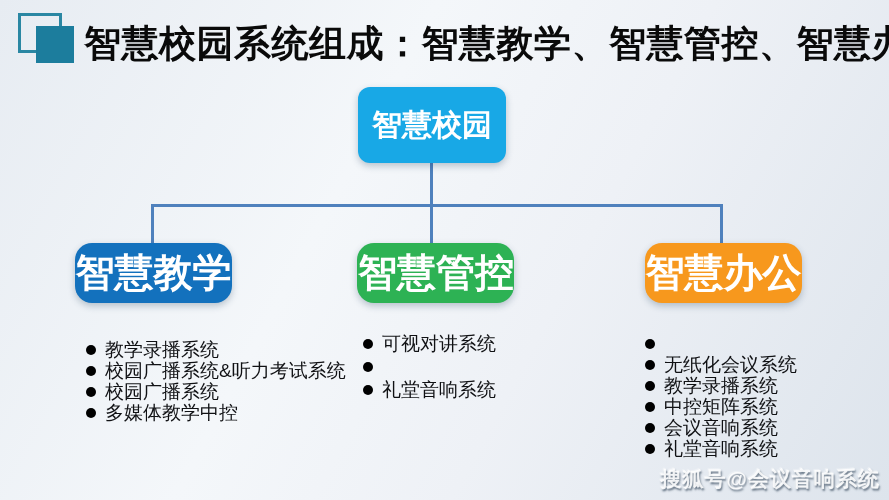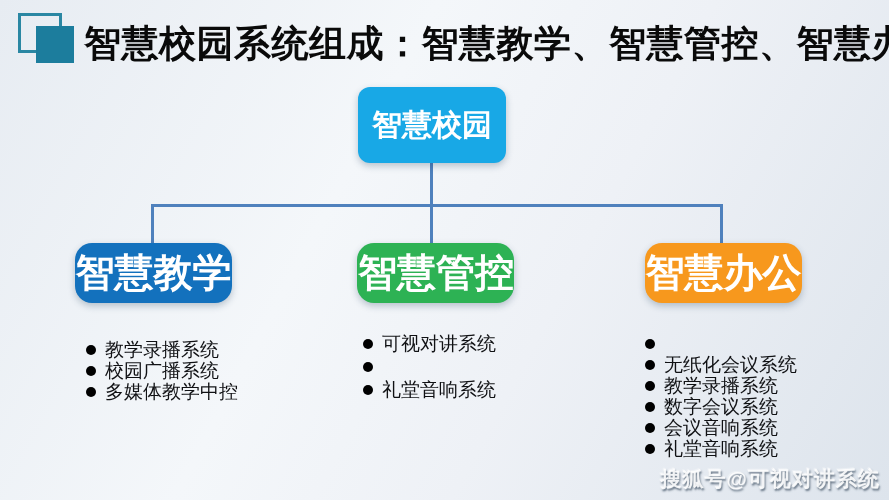--- a/index.html
+++ b/index.html
@@ -102,20 +102,24 @@
     <span>智慧办公</span>
   </div>
 
   <ul class="syslist" id="list-teaching">
     <li>
         <span class="dot"></span>
         <span>教学录播系统</span>
       </li>
     <li>
         <span class="dot"></span>
+        <span>校园广播系统&amp;听力考试系统</span>
+      </li>
+    <li>
+        <span class="dot"></span>
         <span>校园广播系统</span>
       </li>
     <li>
         <span class="dot"></span>
         <span>多媒体教学中控</span>
       </li>
   </ul>
 
   <ul class="syslist" id="list-control">
     <li>
@@ -138,27 +142,27 @@
     <li>
         <span class="dot"></span>
         <span>无纸化会议系统</span>
       </li>
     <li>
         <span class="dot"></span>
         <span>教学录播系统</span>
       </li>
     <li>
         <span class="dot"></span>
-        <span>数字会议系统</span>
+        <span>中控矩阵系统</span>
       </li>
     <li>
         <span class="dot"></span>
         <span>会议音响系统</span>
       </li>
     <li>
         <span class="dot"></span>
         <span>礼堂音响系统</span>
       </li>
   </ul>
 
-  <div class="watermark">搜狐号@可视对讲系统</div>
+  <div class="watermark">搜狐号@会议音响系统</div>
 
 </div>
 
 </body></html>

